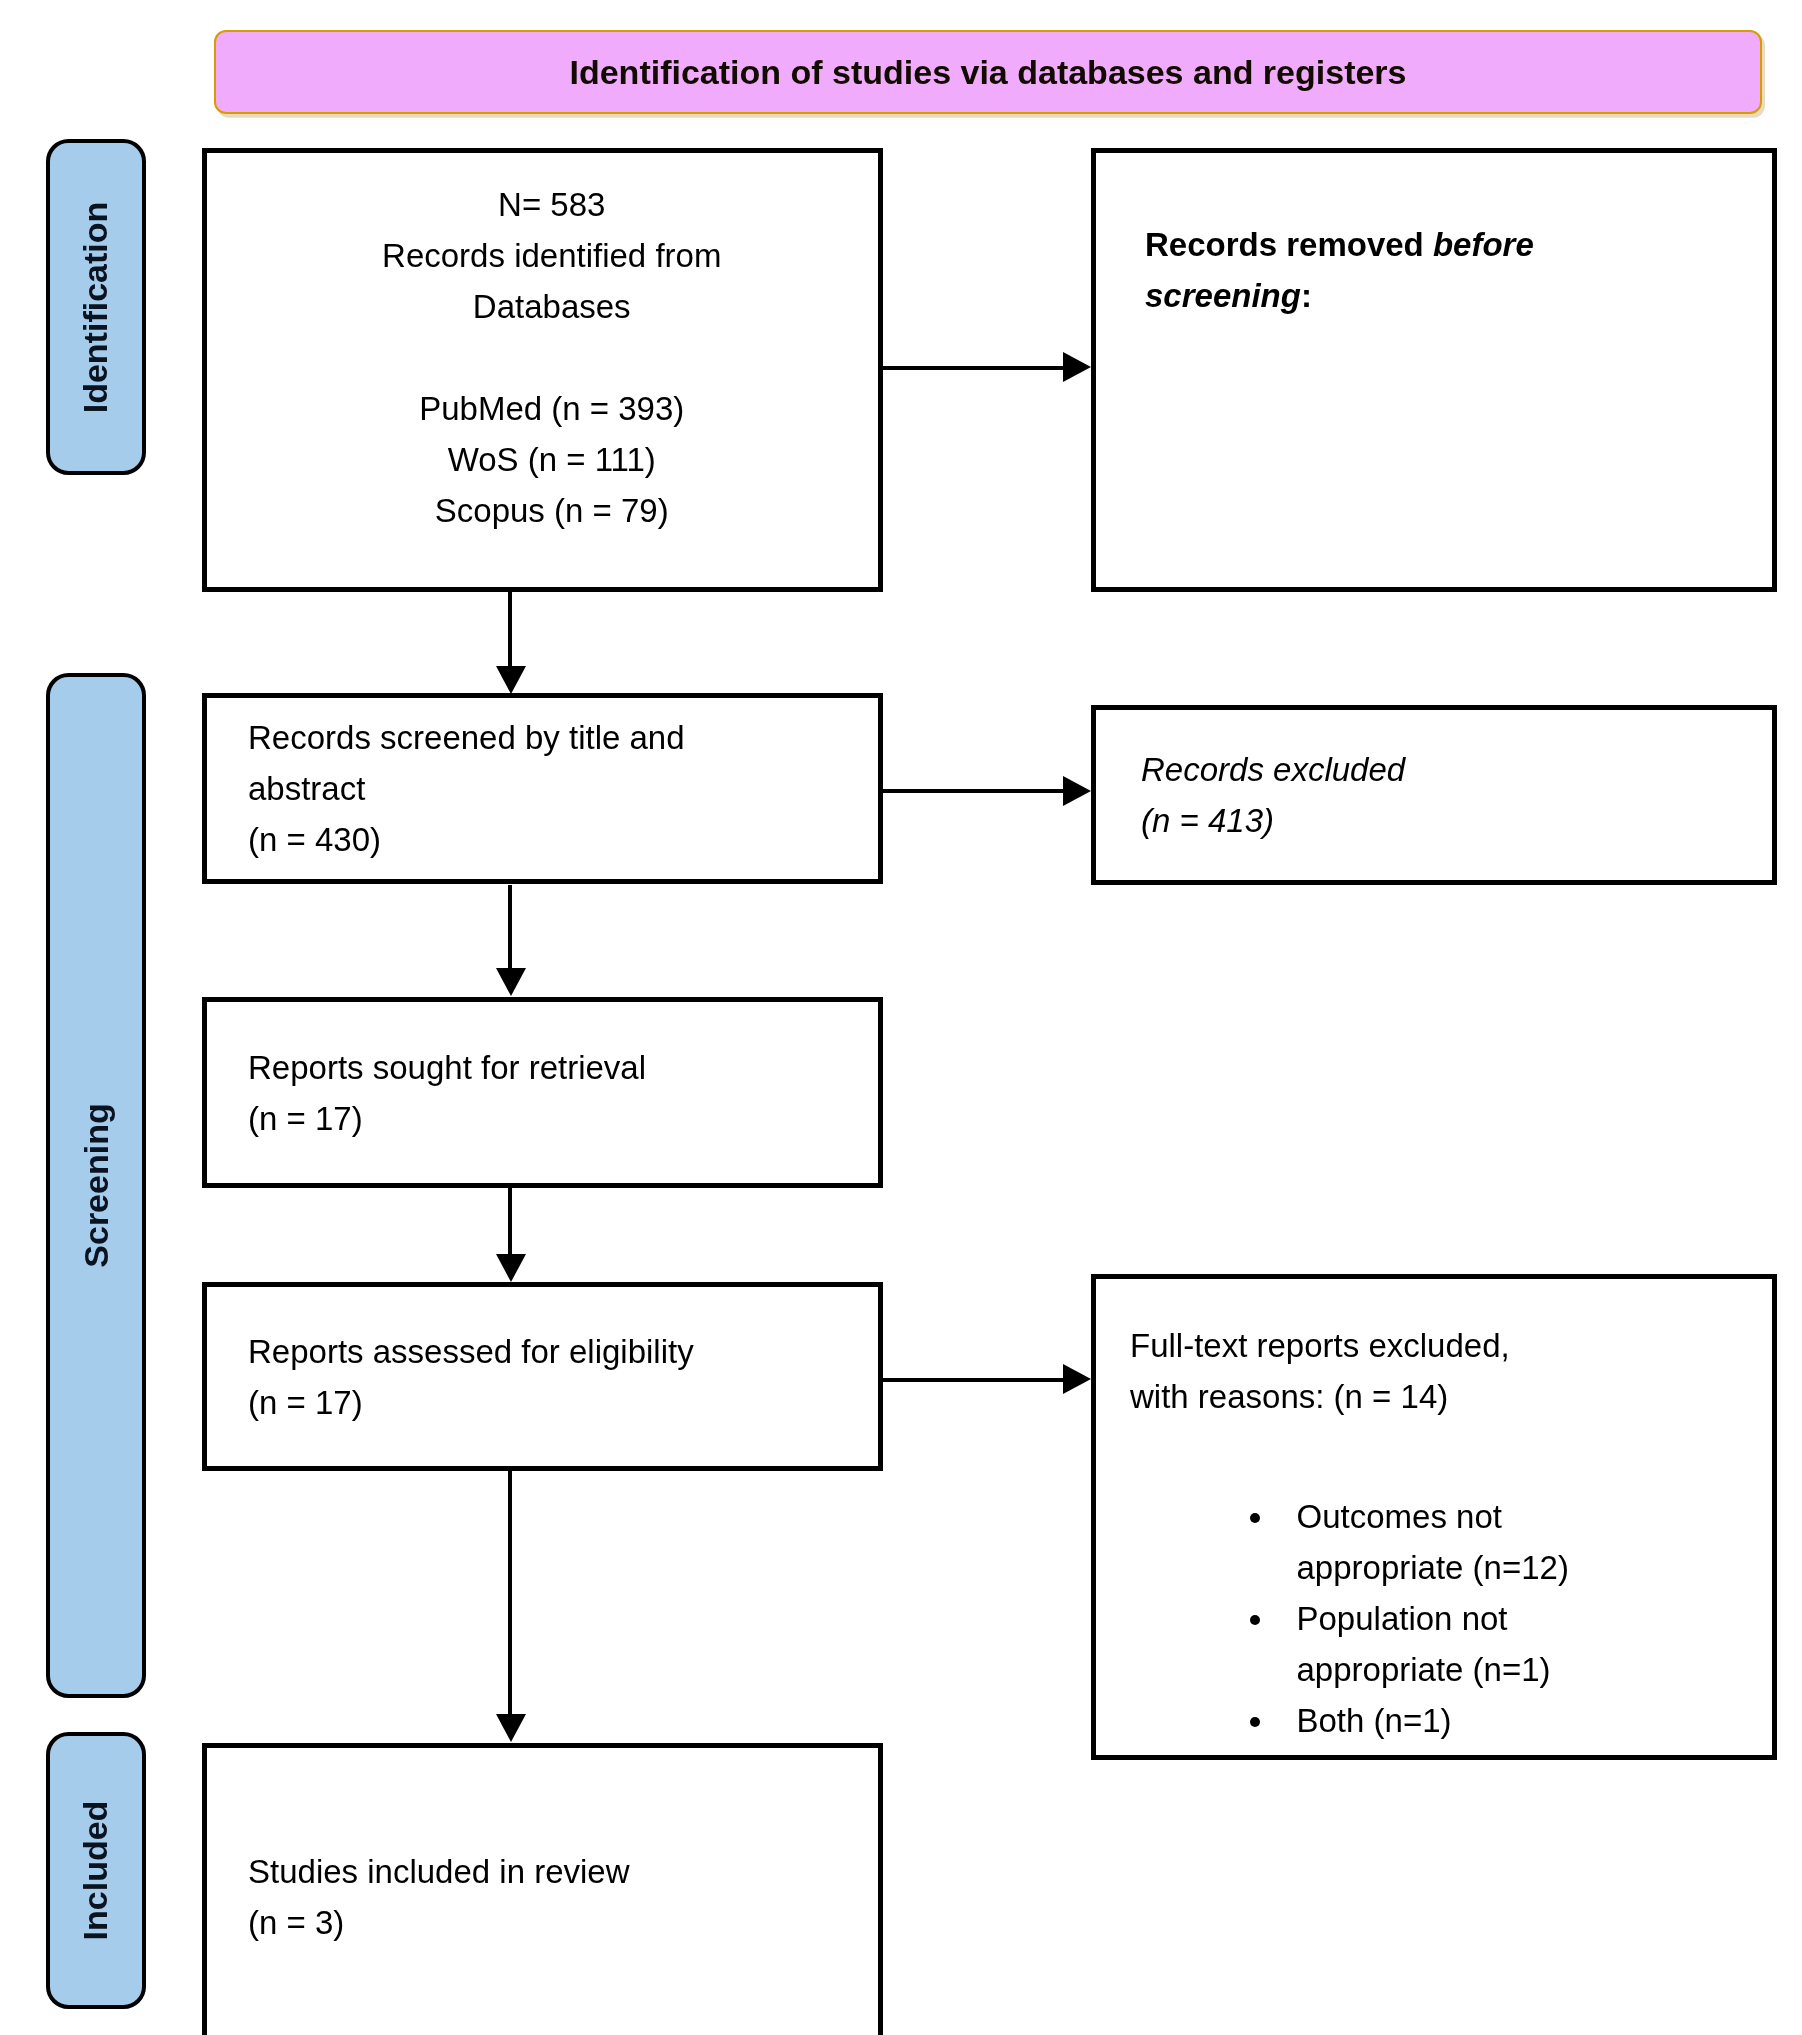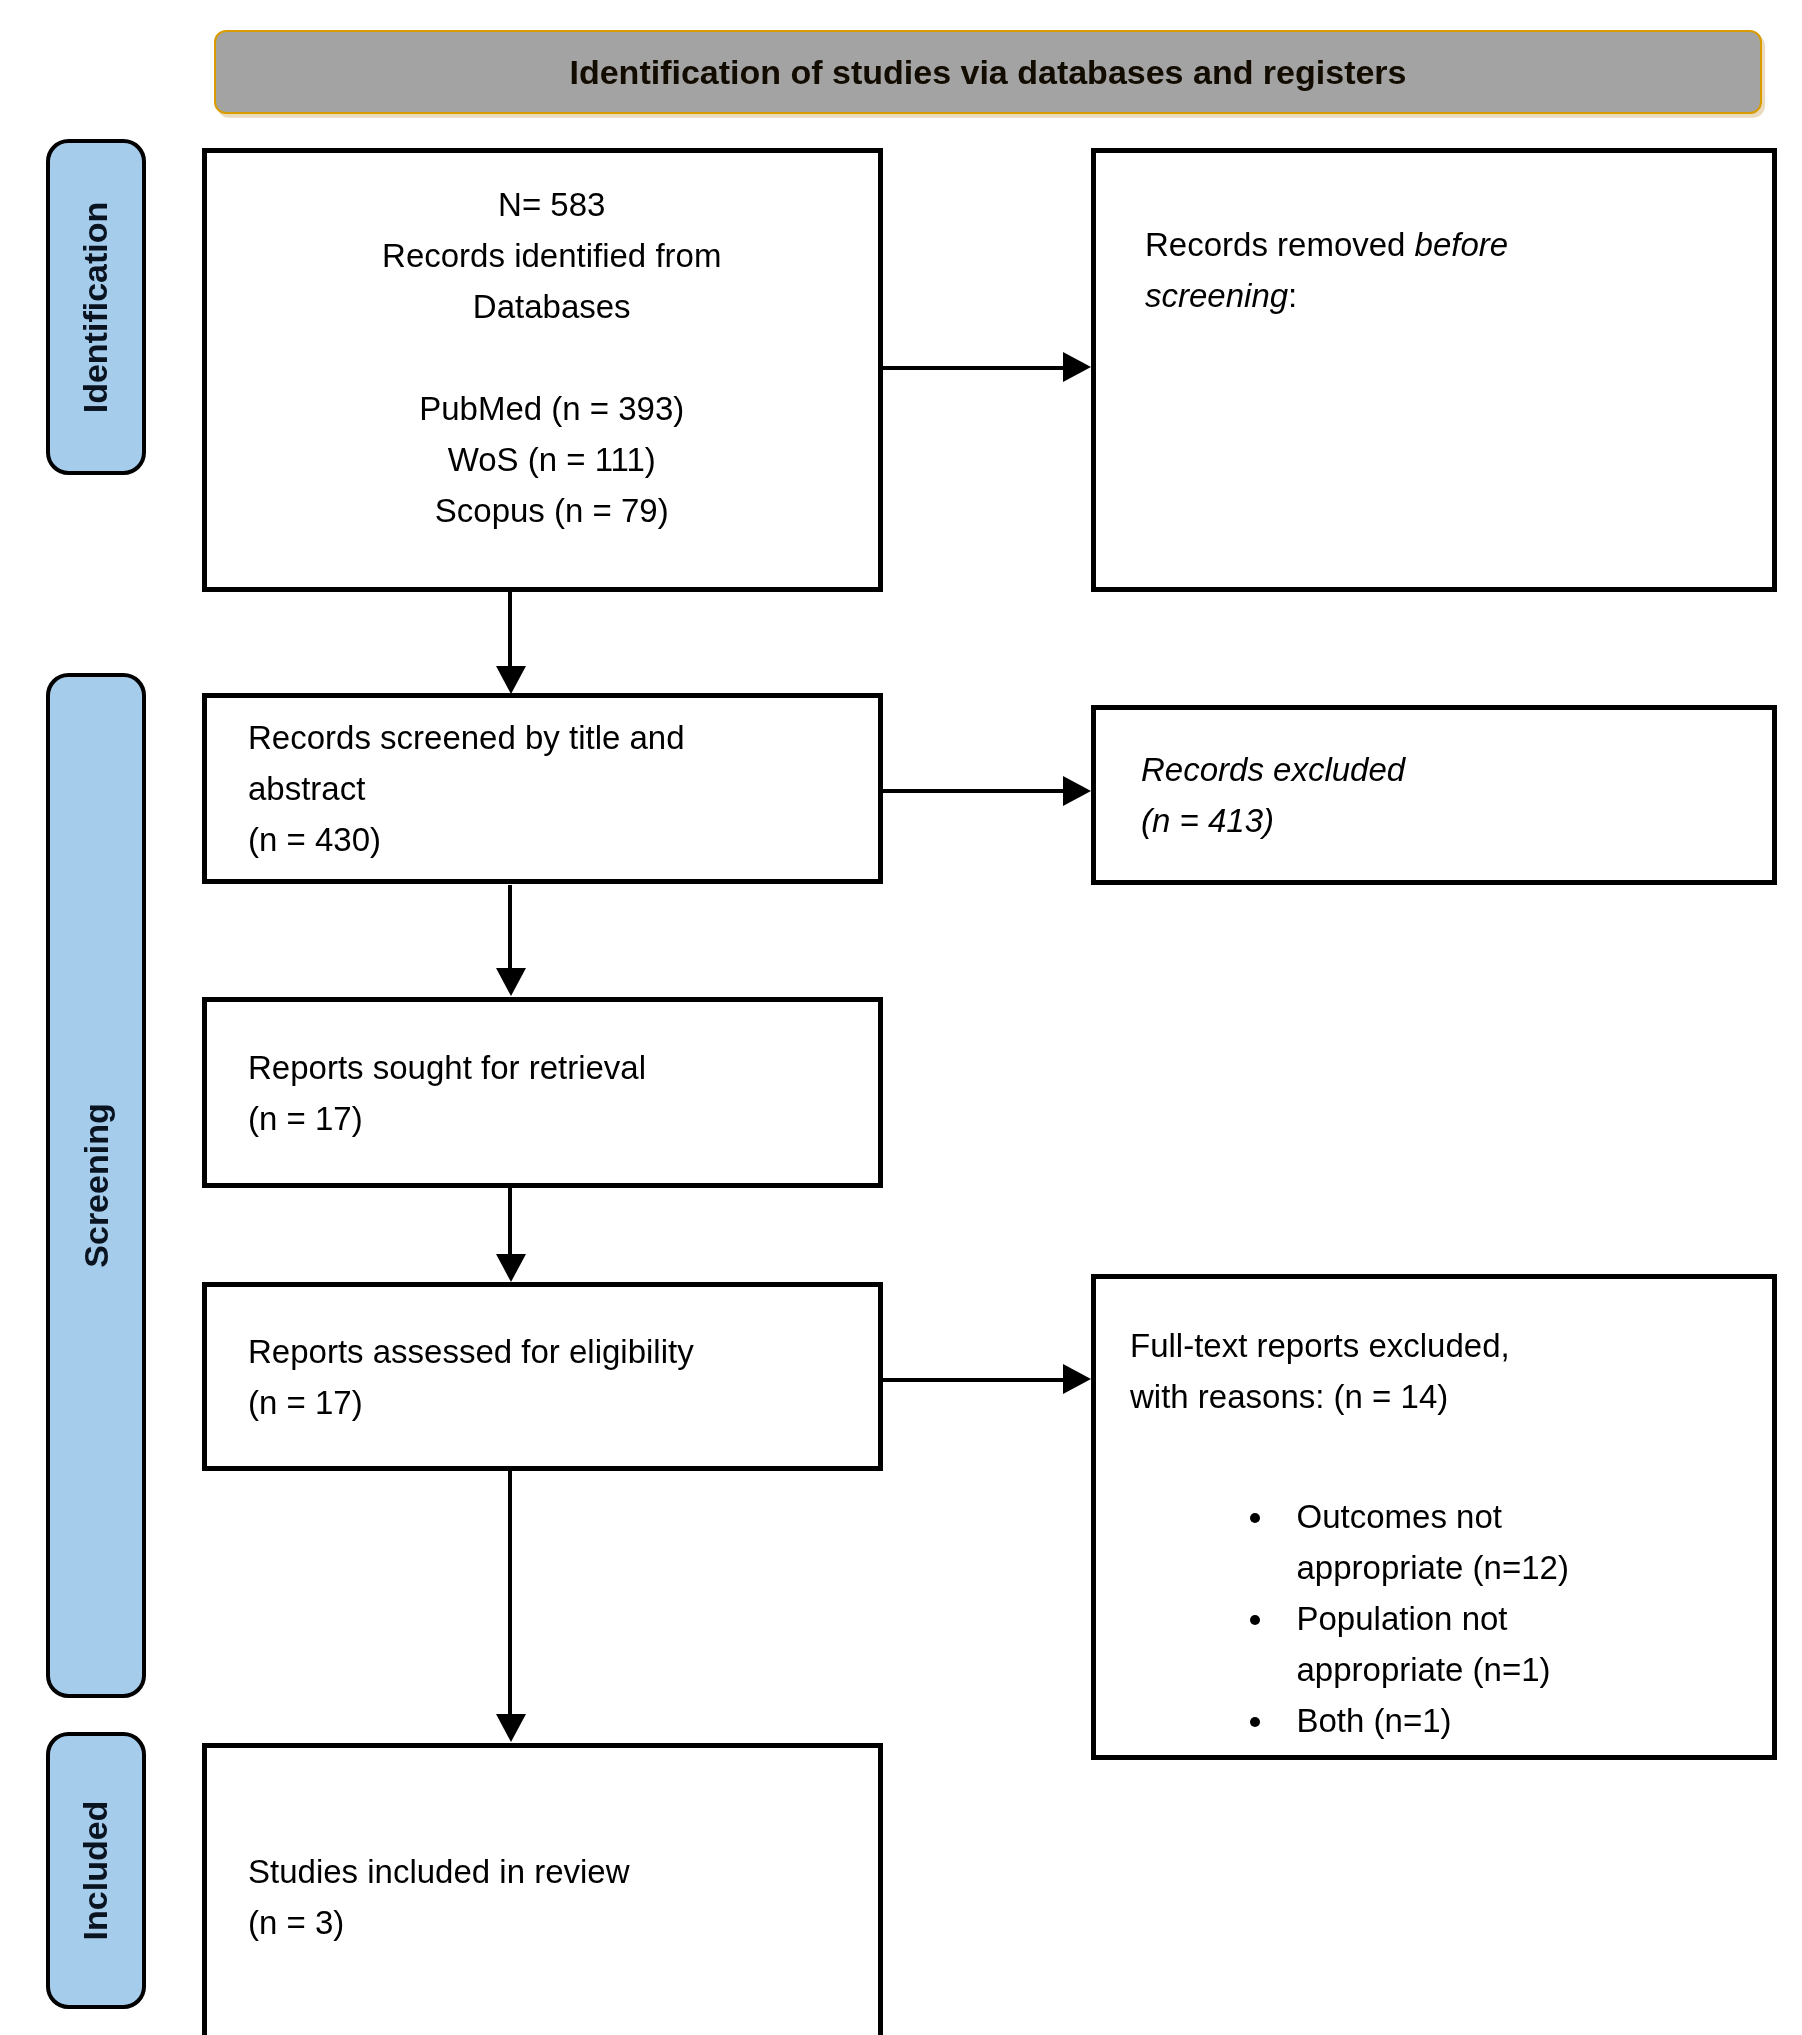--- a/index.html
+++ b/index.html
@@ -7,21 +7,21 @@
   body {
     width:1803px; height:2035px; position:relative;
     font-family:"Liberation Sans", sans-serif;
     color:#000000;
   }
   .abs { position:absolute; }
 
   
   .banner {
     left:214px; top:30px; width:1548px; height:84px;
-    background:#a3a3a3; border:2.2px solid #D99C00; border-radius:12px;
+    background:#f0abfc; border:2.2px solid #D99C00; border-radius:12px;
     display:flex; align-items:center; justify-content:center;
     box-shadow:3px 3.7px 0 rgba(170,110,0,.25);
     font-weight:bold; font-size:34px; color:#120B00;
   }
 
   
   .stage {
     left:46px; width:100px;
     background:#A6CCEC; border:4.5px solid #000; border-radius:22.5px;
     display:flex; align-items:center; justify-content:center;
@@ -39,21 +39,21 @@
     background:#fff; border:5.2px solid #000;
     font-size:33px; line-height:51px;
   }
   .leftcol  { left:202px;  width:681px; }
   .rightcol { left:1091px; width:686px; }
   .pre { white-space:pre-line; }
   .vcenter { display:flex; align-items:center; }
 
   .box-identified { top:148px; height:444px; padding:26px 22.5px 0 41px;text-align:center; }
   .box-removed    { top:148px; height:444px; padding:66px 30px 0 49px; }
-  .box-removed .lead { width:450px; }
+  .box-removed .lead { width:450px;font-weight:bold; }
   .box-removed .detail { margin-top:31.5px; padding-left:71px; }
   .box-screened  { top:693px;  height:191px; padding-left:41px; }
   .box-excluded  { top:705px;  height:180px; padding-left:45px;font-style:italic; }
   .box-sought    { top:997px; height:191px; padding-left:41px; }
   .box-assessed  { top:1282px; height:189px; padding-left:41px; }
   .box-fulltext  { top:1274px; height:486px; padding:41px 30px 0 34px; }
   .box-fulltext ul { margin-top:69px; margin-left:120px; width:337px; }
   .box-fulltext li { margin:0 0 0 27px; padding-left:19.5px; }
   .box-included  { top:1743px; height:307px; padding-left:41px; }
 

